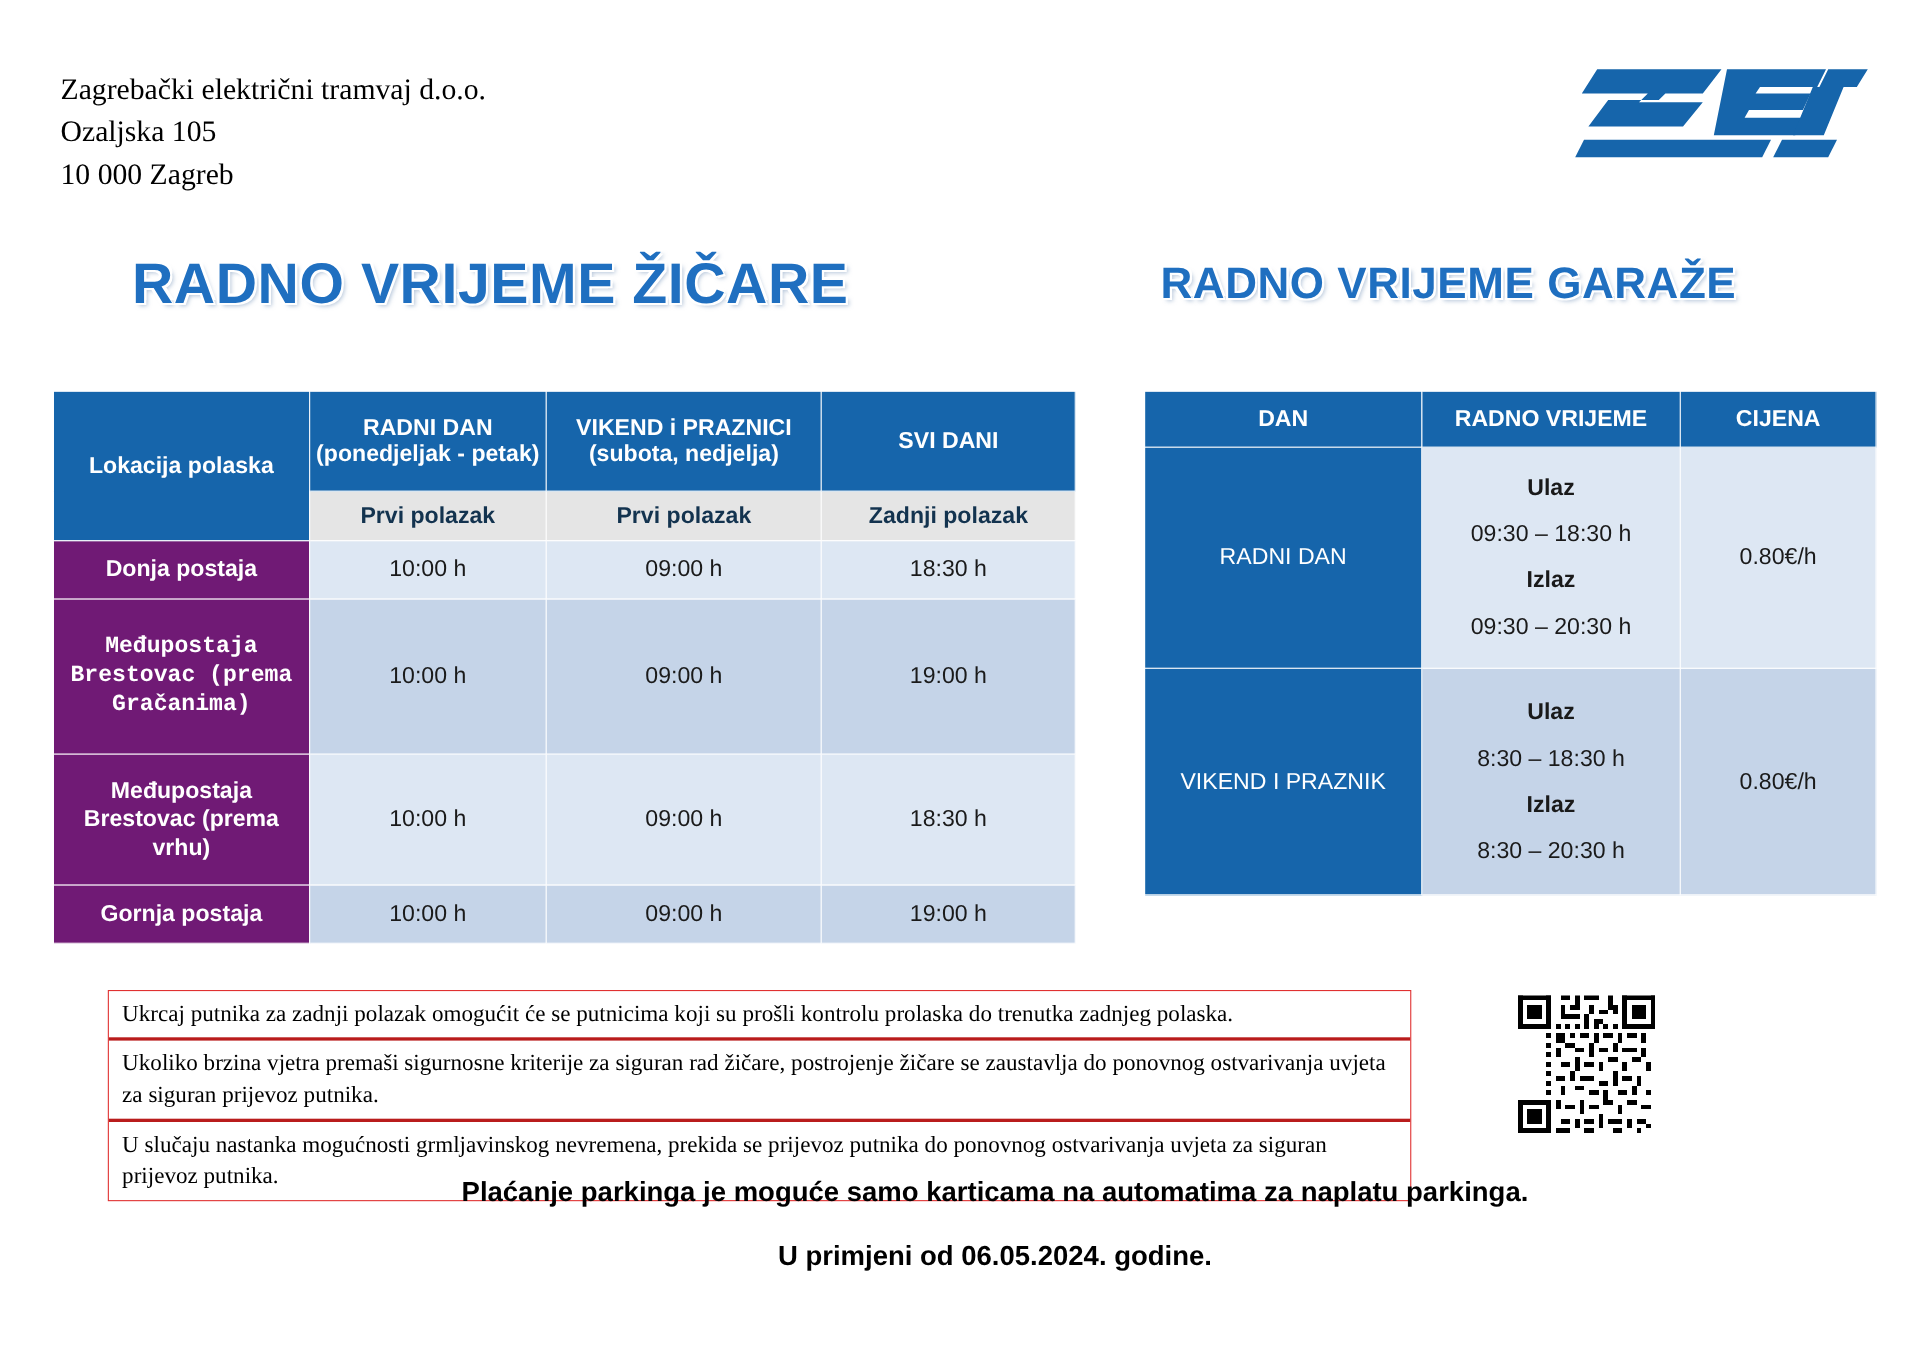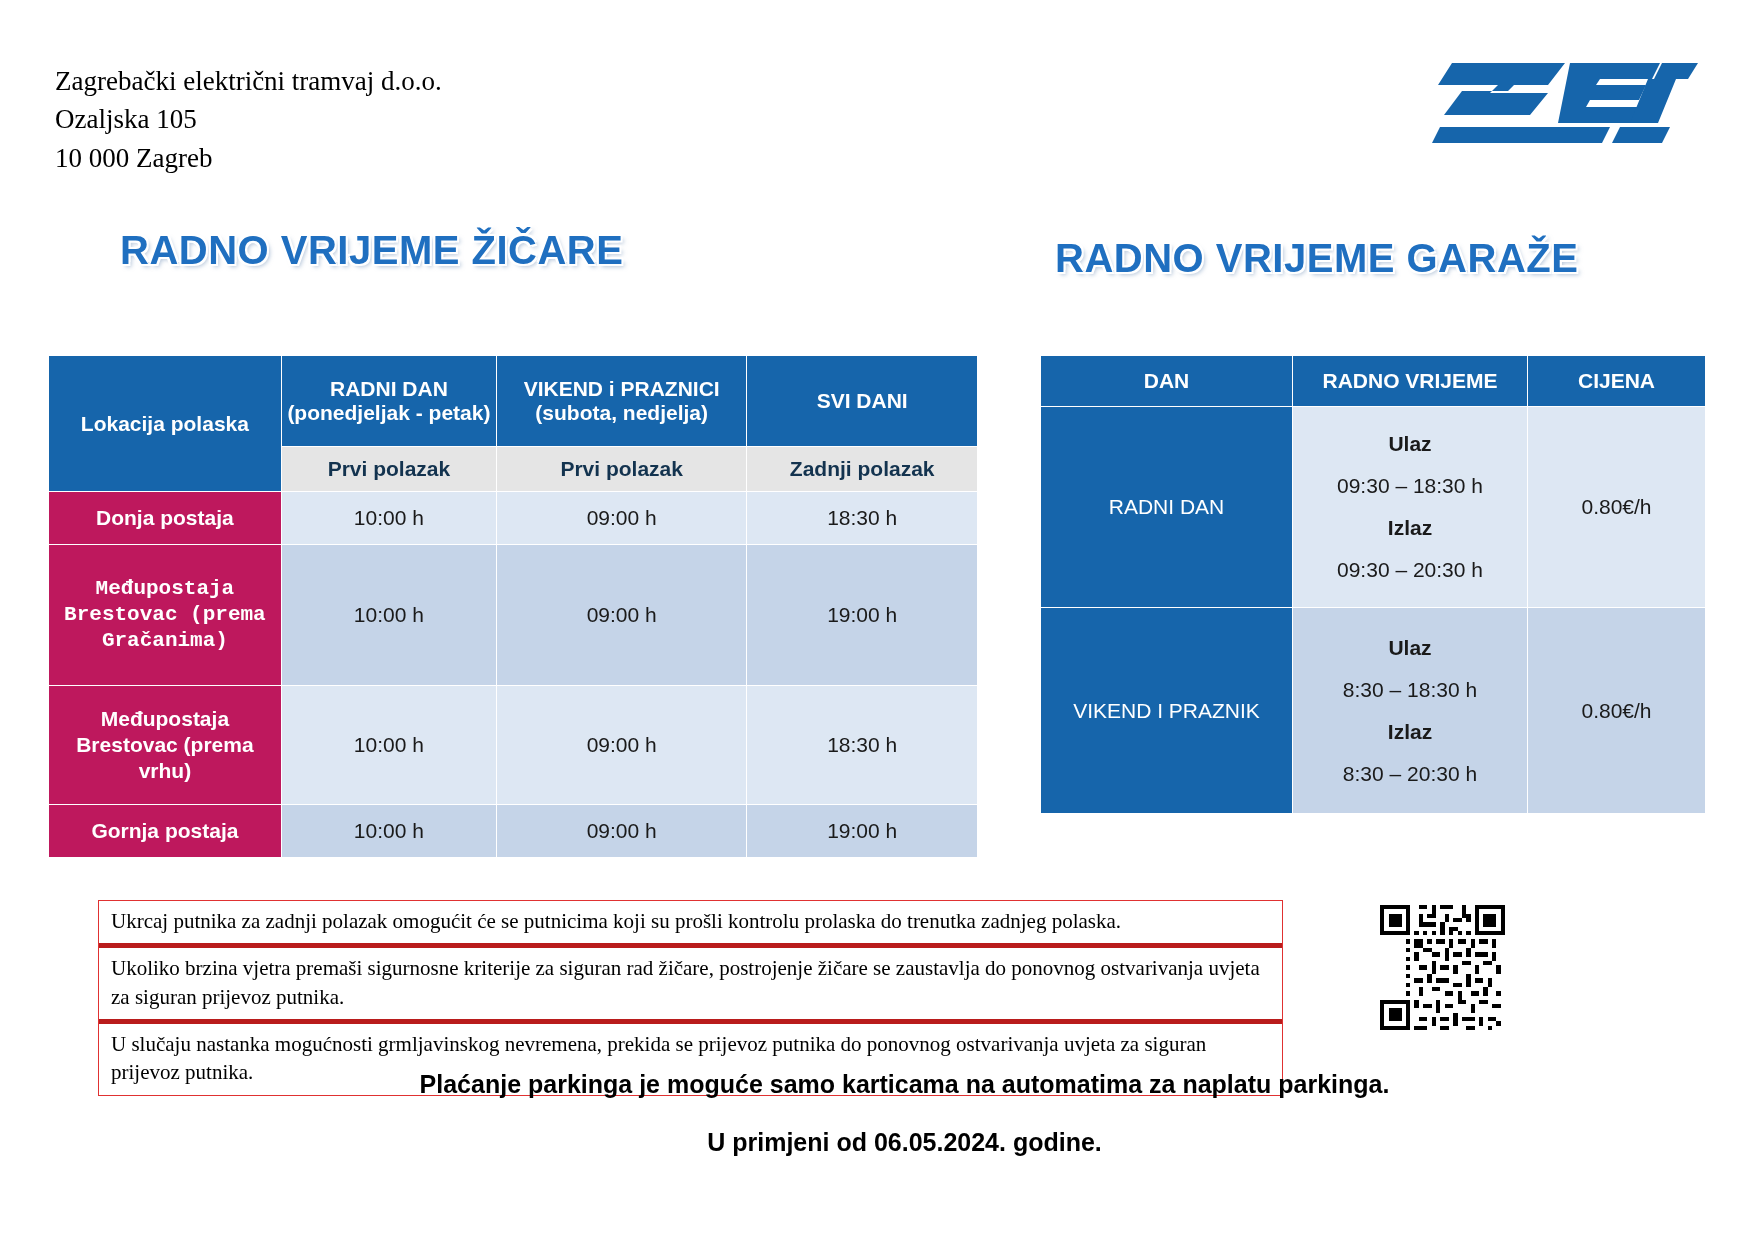--- a/index.html
+++ b/index.html
@@ -31,21 +31,21 @@
     right: 55px;
     top: 55px;
     width: 270px;
     height: 100px;
   }
 
   
   .title {
     position: absolute;
     font-weight: bold;
-    font-size: 40px;
+    font-size: 52px;
     letter-spacing: 0.5px;
     color: #1f6fc0;
     text-shadow:
       -2px -2px 0 #ffffff,
       2px -2px 0 #ffffff,
       -2px 2px 0 #ffffff,
       2px 2px 0 #ffffff,
       3px 3px 4px rgba(120,150,185,0.55);
     white-space: nowrap;
   }
@@ -80,21 +80,21 @@
   .cell-b { background: #c5d4e8; }
 
   
   #table-zicare {
     left: 48px;
     top: 355px;
     width: 930px;
   }
   #table-zicare td { height: 34px; }
   #table-zicare .rowhead {
-    background: #be185d;
+    background: #701a75;
     color: #ffffff;
     font-weight: bold;
     font-size: 21px;
     line-height: 1.25;
   }
 
   
   #table-garaze {
     left: 1040px;
     top: 355px;
@@ -116,21 +116,21 @@
   
   .notes {
     position: absolute;
     left: 98px;
     top: 900px;
     width: 1185px;
     border: 1px solid #e03131;
     box-sizing: border-box;
   }
   .notes .note {
-    border-bottom: 5px solid #b91c1c;
+    border-bottom: 3px solid #b91c1c;
     padding: 6px 10px 8px 12px;
     font-family: "Liberation Serif", serif;
     font-size: 21px;
     line-height: 1.35;
     color: #000;
   }
   .notes .note:last-child { border-bottom: none; }
 
   
   .qr-wrap {

